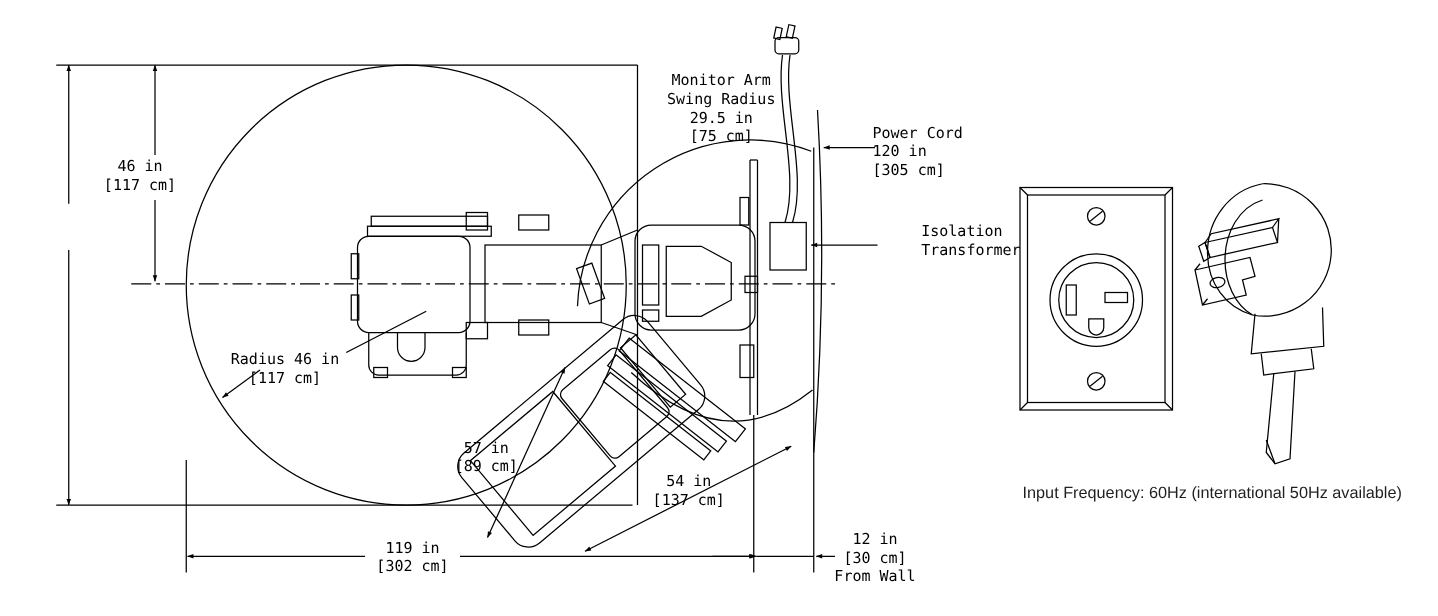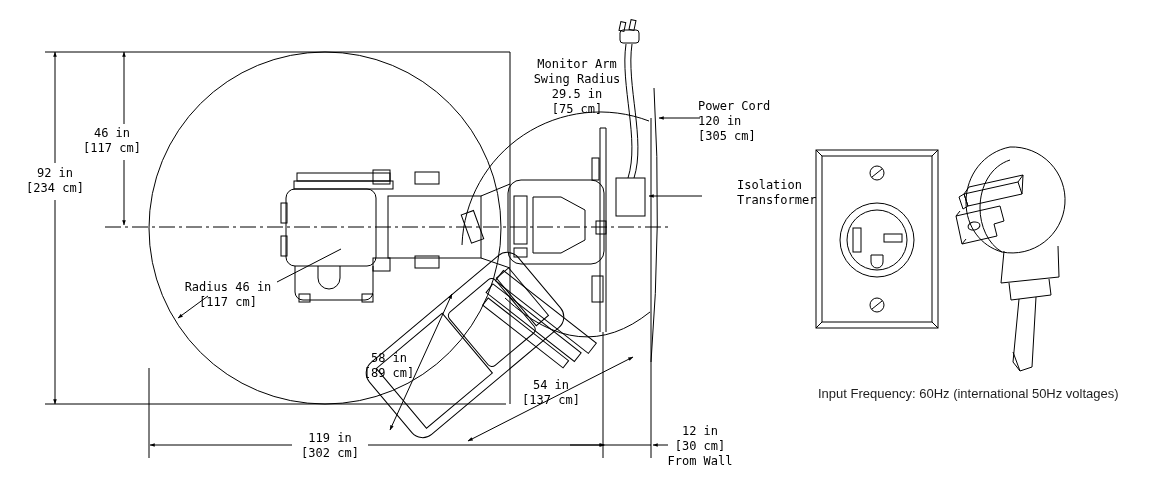--- a/index.html
+++ b/index.html
@@ -171,24 +171,20 @@
       <line x1="1022" y1="194" x2="1023" y2="175"></line>
       <path d="M959,197 l5,-3 4,12 -5,3 z"></path>
       <path d="M956,216 L1000,206 L1004,221 L994,224 L997,236 L962,244 Z"></path>
       <ellipse cx="974" cy="226" rx="6" ry="4" transform="rotate(-12 974 226)"></ellipse>
       <line x1="956" y1="216" x2="960" y2="211"></line>
       <line x1="962" y1="244" x2="966" y2="239"></line>
     </g>
   </g>
 </svg>
 
-  <div class="cad center" style="left:16px;top:166px;width:78px;">
-    <div>92 in</div>
-    <div>[234 cm]</div>
-  </div>
 
   <div class="cad center" style="left:74px;top:126px;width:76px;">
     <div>46 in</div>
     <div>[117 cm]</div>
   </div>
 
   <div class="cad center" style="left:524px;top:57px;width:106px;">
     <div>Monitor Arm</div>
     <div>Swing Radius</div>
     <div>29.5 in</div>
@@ -205,37 +201,37 @@
     <div>Isolation</div>
     <div>Transformer</div>
   </div>
 
   <div class="cad center" style="left:176px;top:280px;width:104px;">
     <div>Radius 46 in</div>
     <div>[117 cm]</div>
   </div>
 
   <div class="cad center" style="left:355px;top:351px;width:68px;">
-    <div>58 in</div>
+    <div>57 in</div>
     <div>[89 cm]</div>
   </div>
 
   <div class="cad center" style="left:512px;top:378px;width:78px;">
     <div>54 in</div>
     <div>[137 cm]</div>
   </div>
 
   <div class="cad center" style="left:293px;top:431px;width:74px;">
     <div>119 in</div>
     <div>[302 cm]</div>
   </div>
 
   <div class="cad center" style="left:658px;top:424px;width:84px;">
     <div>12 in</div>
     <div>[30 cm]</div>
     <div>From Wall</div>
   </div>
 
   <div class="notes" style="left:818px;top:386px;width:332px;">
-    <div>Input Frequency: 60Hz (international 50Hz voltages)</div>
+    <div>Input Frequency: 60Hz (international 50Hz available)</div>
   </div>
 
 </div>
 
 </body></html>

